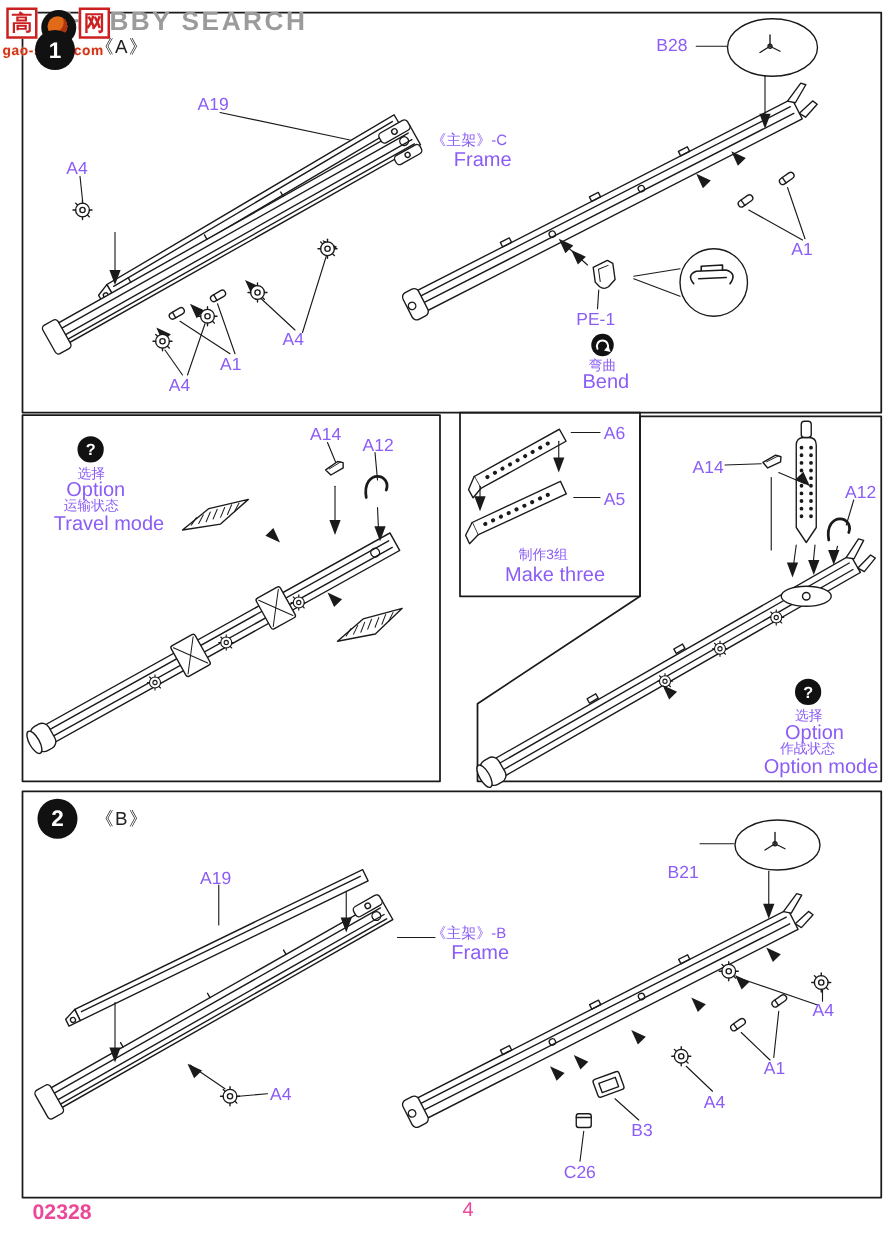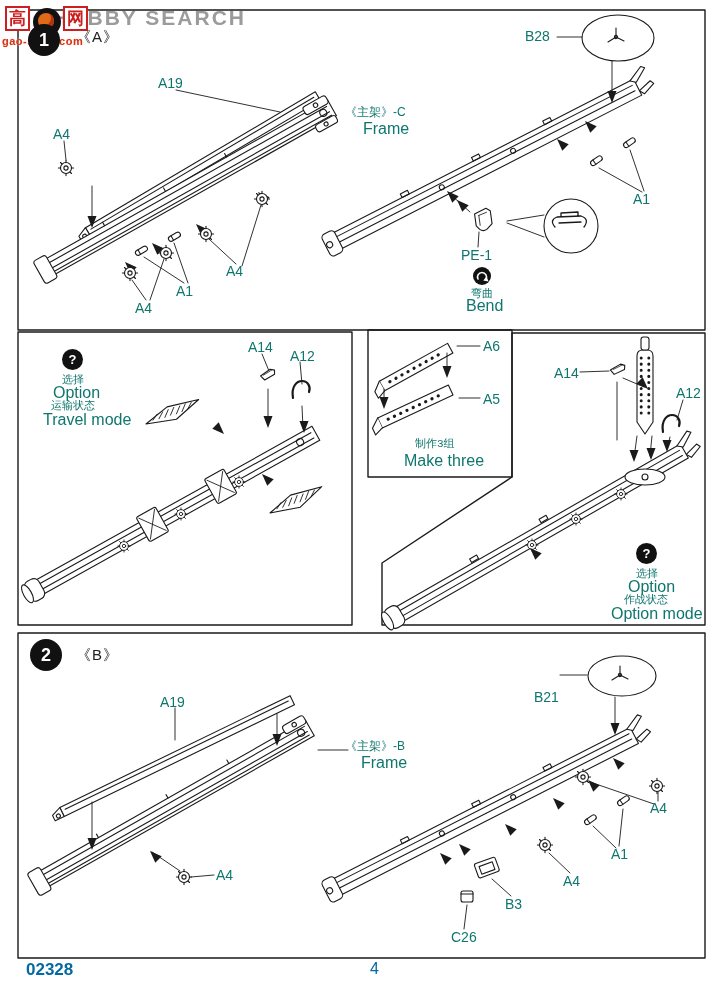--- a/index.html
+++ b/index.html
@@ -1,39 +1,39 @@
 <!DOCTYPE html>
 <html><head>
 <meta charset="utf-8">
 <style>
   html,body{margin:0;padding:0;}
   body{width:716px;height:990px;position:relative;background:#ffffff;
        font-family:"Liberation Sans","DejaVu Sans",sans-serif;color:#111;overflow:hidden;}
-  .lbl{position:absolute;font-size:14px;color:#0f766e;white-space:nowrap;line-height:1.1;}
+  .lbl{position:absolute;font-size:14px;color:#8b5cf6;white-space:nowrap;line-height:1.1;}
   .sm{font-size:12px;}
   .cjk{font-size:11px;}
   .en{font-size:16px;}
   .step-circle{position:absolute;width:32px;height:32px;border-radius:50%;background:#111;
       color:#fff;font-weight:bold;font-size:18px;display:flex;align-items:center;justify-content:center;}
   .q-circle{position:absolute;width:21px;height:21px;border-radius:50%;background:#111;
       color:#fff;font-weight:bold;font-size:13px;display:flex;align-items:center;justify-content:center;}
   .variant{position:absolute;font-size:15px;color:#222;letter-spacing:1px;}
   svg{position:absolute;left:0;top:0;}
   
   .wm-brand{position:absolute;left:52px;top:6px;font-size:21px;font-weight:bold;
       color:#9b9b9b;letter-spacing:2px;}
   .wm-box{position:absolute;width:25px;height:25px;border:2px solid #cc2020;color:#cc2020;
       background:#fff;font-size:17px;font-weight:bold;display:flex;align-items:center;justify-content:center;box-sizing:border-box;}
   .wm-thumb{position:absolute;left:33px;top:8px;width:28px;height:28px;border-radius:50%;
       background:#111;}
   .wm-thumb::after{content:"";position:absolute;left:5px;top:5px;width:16px;height:16px;border-radius:50%;
       background:#e06a18;box-shadow:inset -3px -3px 0 #b23310;}
   .wm-url{position:absolute;left:2px;top:35px;font-size:11px;font-weight:bold;color:#d23318;
       text-shadow:0 0 2px #ffd9c9;letter-spacing:0.5px;}
-  .footer{position:absolute;font-size:16px;color:#0369a1;}
+  .footer{position:absolute;font-size:16px;color:#ec4899;}
 </style>
 </head>
 <body>
 
 <svg width="716" height="990" viewBox="0 0 716 990" stroke="#1a1a1a" fill="none" stroke-width="1.1" stroke-linejoin="round" stroke-linecap="round">
   <defs>
     <path id="arr" d="M0,0 L12,4.5 L12,-4.5 Z" fill="#1a1a1a" stroke="none"></path>
     <g id="wheel">
       <circle r="5.5" fill="#fff"></circle>
         <circle r="2.1" fill="#fff"></circle>
@@ -372,21 +372,21 @@
 <div class="q-circle" style="left:62px;top:349px;">?</div>
 <div class="lbl cjk" style="left:62px;top:373px;">选择</div>
 <div class="lbl en" style="left:53px;top:384px;">Option</div>
 <div class="lbl cjk" style="left:51px;top:399px;">运输状态</div>
 <div class="lbl en" style="left:43px;top:411px;text-align:center;">Travel mode</div>
 <div class="lbl" style="left:248px;top:340px;">A14</div>
 <div class="lbl" style="left:290px;top:349px;">A12</div>
 
 <div class="lbl" style="left:483px;top:339px;">A6</div>
 <div class="lbl" style="left:483px;top:392px;">A5</div>
-<div class="lbl cjk" style="left:415px;top:438px;font-family:Liberation Mono, monospace;">制作3组</div>
+<div class="lbl cjk" style="left:415px;top:438px;">制作3组</div>
 <div class="lbl en" style="left:404px;top:452px;">Make three</div>
 
 <div class="lbl" style="left:554px;top:366px;">A14</div>
 <div class="lbl" style="left:676px;top:386px;">A12</div>
 <div class="q-circle" style="left:636px;top:543px;">?</div>
 <div class="lbl cjk" style="left:636px;top:567px;">选择</div>
 <div class="lbl en" style="left:628px;top:578px;">Option</div>
 <div class="lbl cjk" style="left:624px;top:593px;">作战状态</div>
 <div class="lbl en" style="left:611px;top:605px;">Option mode</div>
 

